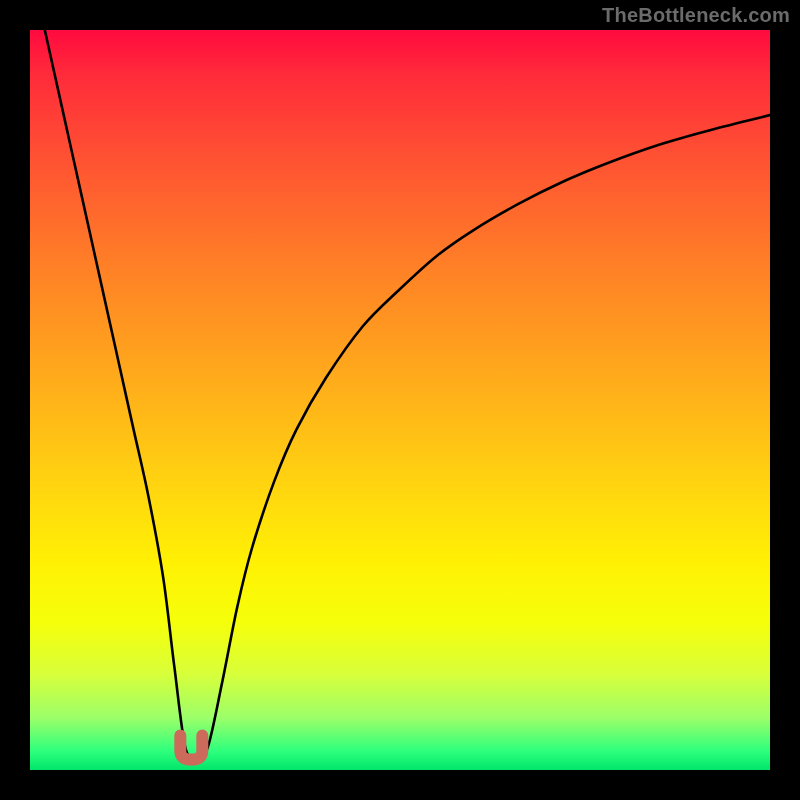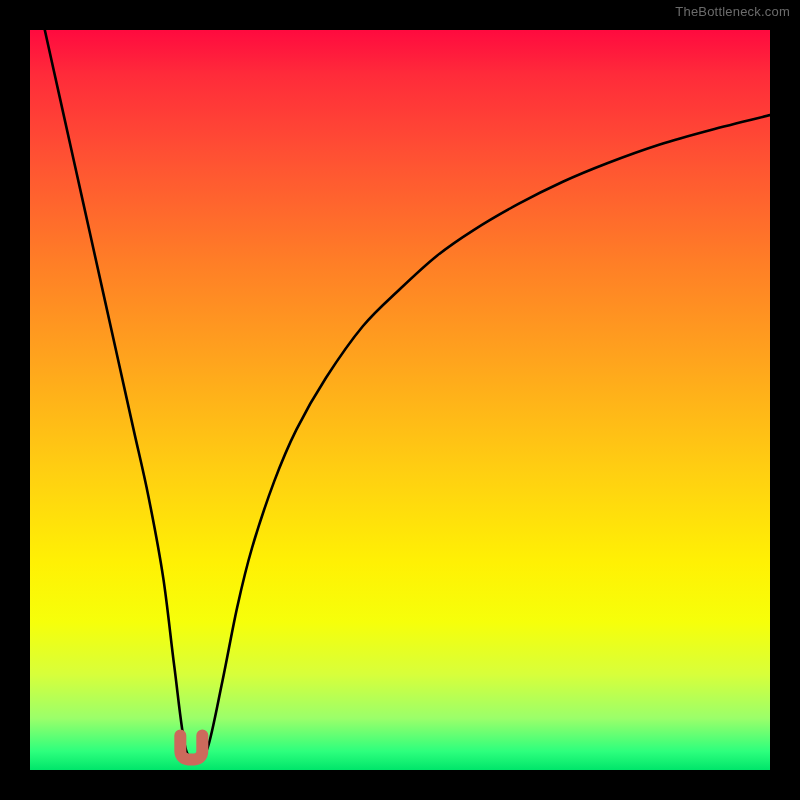--- a/index.html
+++ b/index.html
@@ -39,23 +39,24 @@
       #9bff6a 93%,
       #2dff7d 97.5%,
       #00e56a 100%
     );
   }
   .watermark {
     position: absolute;
     top: 4px;
     right: 10px;
     font-family: Arial, Helvetica, sans-serif;
-    font-size: 13px;
+    font-size: 20px;
     color: #6b6b6b;
     letter-spacing: 0.2px;
+    font-weight: bold;
   }
   svg.curve {
     position: absolute;
     left: 0;
     top: 0;
     width: 740px;
     height: 740px;
   }
 </style>
 </head>

